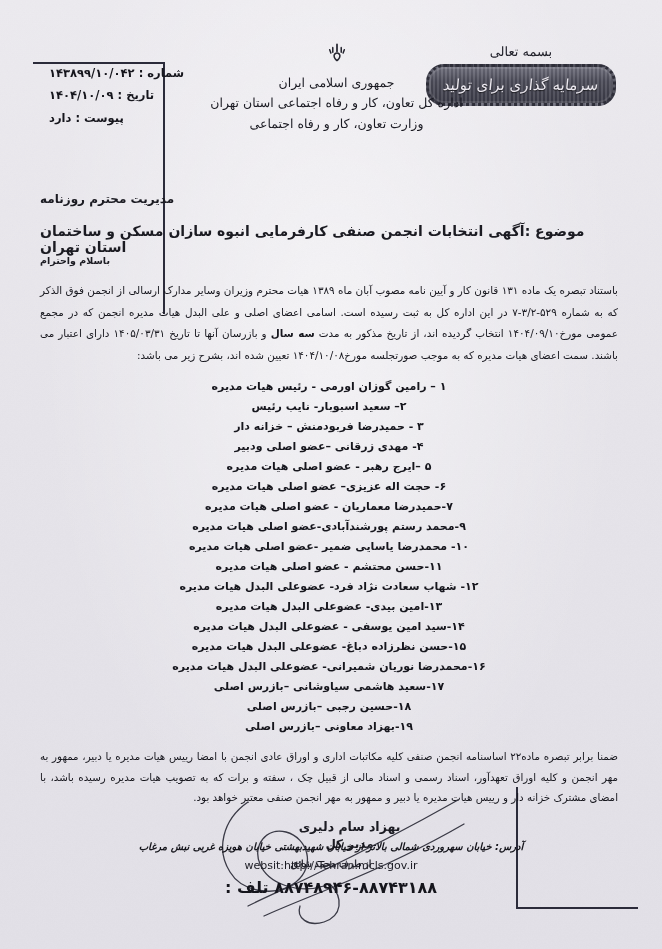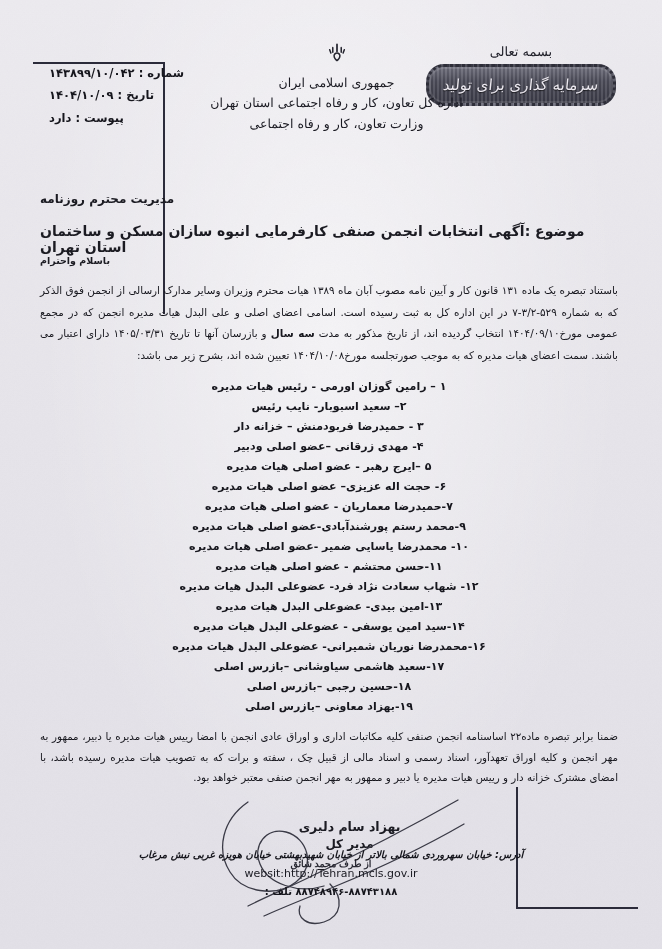--- a/index.html
+++ b/index.html
@@ -251,21 +251,21 @@
     font-style: italic;
   }
   .website {
     font-size: 11px;
     direction: ltr;
     margin-bottom: 6px;
     color: #1a1a22;
     font-family: "DejaVu Sans", "Liberation Sans", sans-serif;
   }
   .tel {
-    font-size: 10px;
+    font-size: 16px;
     font-weight: bold;
     letter-spacing: .3px;
     color: #15151c;
   }
 </style>
 </head>
 <body>
 
 <div class="paper-tone"></div>
 <svg class="paper-speckle" width="662" height="949">
@@ -333,20 +333,21 @@
     <li>۴- مهدی زرقانی –عضو اصلی ودبیر</li>
     <li>۵ –ایرج رهبر - عضو اصلی هیات مدیره</li>
     <li>۶- حجت اله عزیزی– عضو اصلی هیات مدیره</li>
     <li>۷-حمیدرضا معماریان - عضو اصلی هیات مدیره</li>
     <li>۹-محمد رستم پورشندآبادی-عضو اصلی هیات مدیره</li>
     <li>۱۰- محمدرضا یاسایی ضمیر -عضو اصلی هیات مدیره</li>
     <li>۱۱-حسن محتشم - عضو اصلی هیات مدیره</li>
     <li>۱۲- شهاب سعادت نژاد فرد- عضوعلی البدل هیات مدیره</li>
     <li>۱۳-امین بیدی- عضوعلی البدل هیات مدیره</li>
     <li>۱۴-سید امین یوسفی  - عضوعلی البدل هیات مدیره</li>
+    <li>۱۵-حسن نظرزاده دباغ- عضوعلی البدل هیات مدیره</li>
     <li>۱۶-محمدرضا نوریان شمیرانی- عضوعلی البدل هیات مدیره</li>
     <li>۱۷-سعید هاشمی سیاوشانی  –بازرس اصلی</li>
     <li>۱۸-حسین رجبی –بازرس اصلی</li>
     <li>۱۹-بهزاد معاونی –بازرس اصلی</li>
   </ul>
 
   <p class="closing">ضمنا برابر تبصره ماده۲۲ اساسنامه انجمن صنفی کلیه مکاتبات اداری و اوراق عادی انجمن با امضا رییس هیات مدیره یا دبیر، ممهور به مهر انجمن و کلیه اوراق تعهدآور، اسناد رسمی و اسناد مالی از قبیل چک ، سفته و برات که به تصویب هیات مدیره رسیده باشد، با امضای مشترک خزانه دار و رییس هیات مدیره یا دبیر و ممهور به مهر انجمن صنفی  معتبر خواهد بود.</p>
 </div>
 
 <div class="signature">

